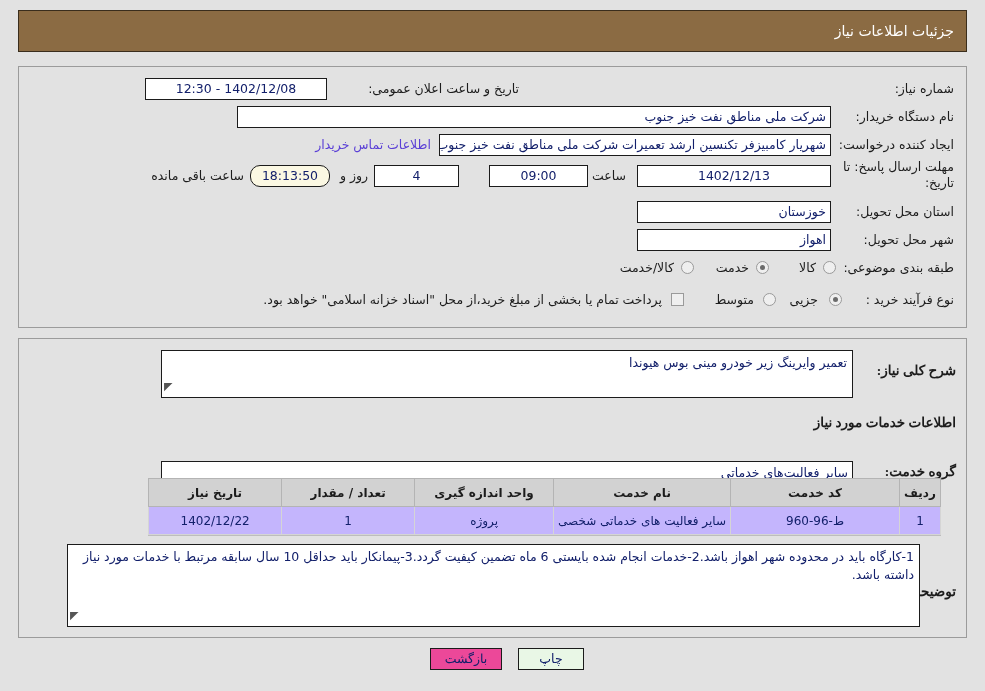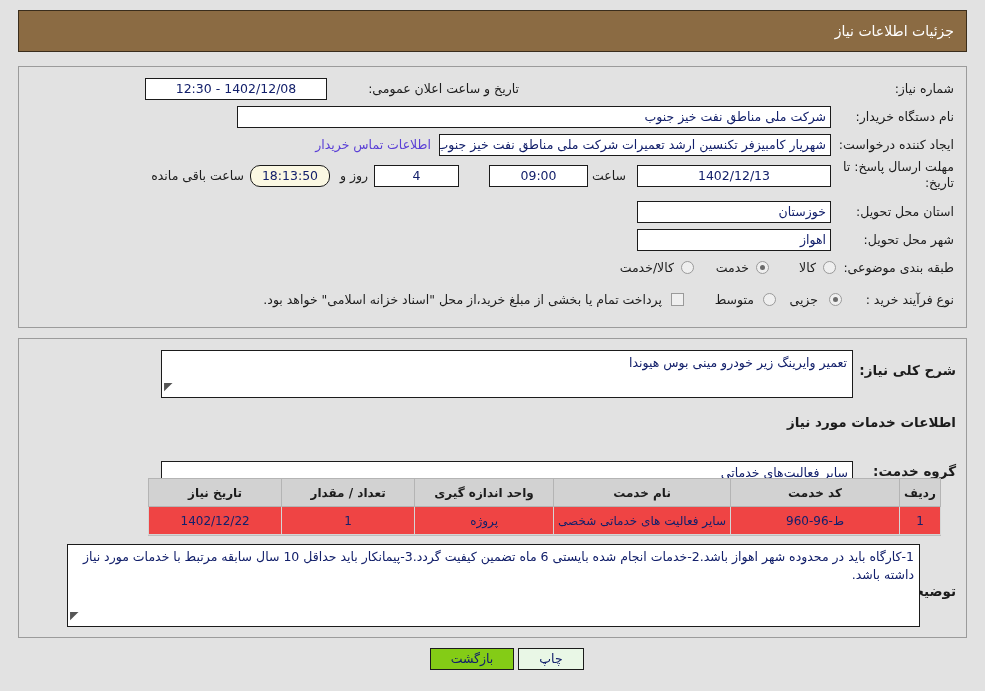--- a/index.html
+++ b/index.html
@@ -92,21 +92,21 @@
   #panel-bottom { top: 338px; right: 18px; left: 18px; height: 300px; }
 
   
   .lbl {
     position: absolute;
     font-size: 12.5px;
     color: #1c1c1c;
     white-space: nowrap;
     line-height: 15px;
   }
-  .lbl-b { font-weight: bold; }
+  .lbl-b { font-weight: bold; font-family: Liberation Serif, serif; }
 
   .tb {
     position: absolute;
     border: 1px solid #1b1b1b;
     background: #ffffff;
     box-sizing: border-box;
     font-size: 12.5px;
     color: #13206b;
     line-height: 20px;
     height: 22px;
@@ -194,21 +194,21 @@
     background: #d2d2d2;
     border: 1px solid #b4b4b4;
     color: #1c1c1c;
     font-weight: bold;
     height: 27px;
     padding: 0 4px;
     text-align: center;
     white-space: nowrap;
   }
   #need-table td {
-    background: #ef4444;
+    background: #c4b5fd;
     border: 1px solid #d5d5d5;
     color: #13206b;
     height: 27px;
     padding: 0 4px;
     text-align: center;
     white-space: nowrap;
     margin-left: 30px;
   }
 
   
@@ -218,21 +218,21 @@
     box-sizing: border-box;
     height: 22px;
     font-size: 12.5px;
     color: #13206b;
     text-align: center;
     line-height: 20px;
     cursor: pointer;
     z-index: 3;
   }
   #btn-print  { background: #e9f7e6; width: 66px; left: 518px; top: 648px; }
-  #btn-back   { background: #84cc16; width: 84px; left: 430px; top: 648px; }
+  #btn-back   { background: #ec4899; width: 72px; left: 430px; top: 648px; font-family: Liberation Serif, serif; }
 </style>
 </head>
 <body>
 
 <div class="header-bar">
   <span class="header-title">جزئیات اطلاعات نیاز</span>
 </div>
 
 <div class="watermark">
   <div class="wm-shield"></div>

